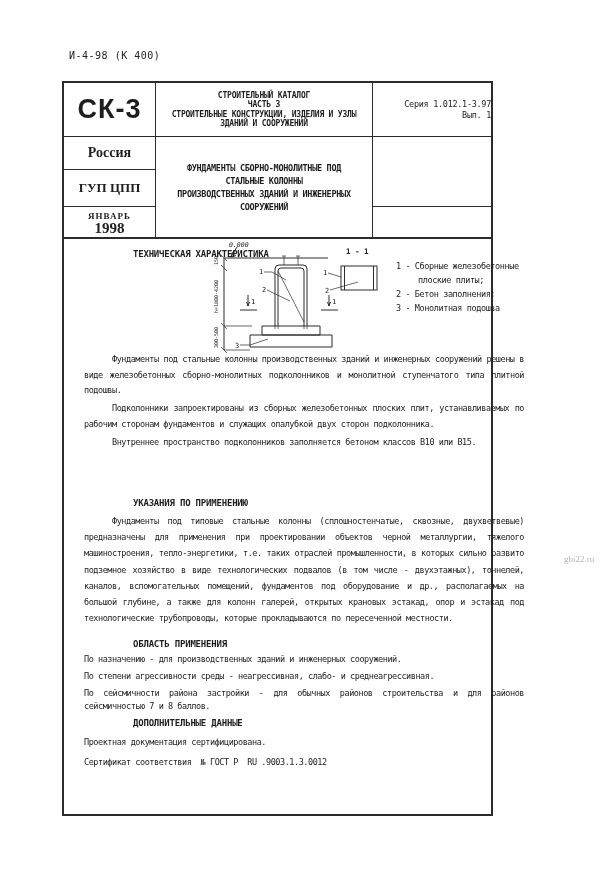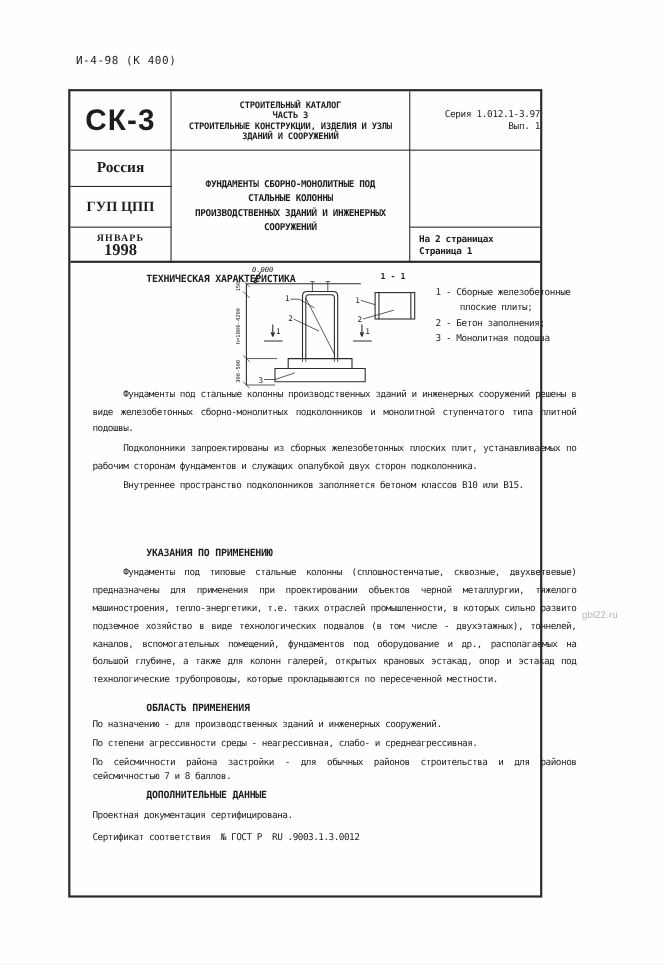--- a/index.html
+++ b/index.html
@@ -36,21 +36,21 @@
   .body-text { font-size:8.5px; letter-spacing:-0.45px; line-height:15.5px; text-align:justify; width:440px; }
   .ind { text-indent:28px; }
   .sec-h { font-size:9px; letter-spacing:-0.2px; font-weight:bold;margin-left:44px; }
   .tight { line-height:13px; }
   .pre { white-space:pre-wrap; }
   p { margin:0; }
 
   .legend { font-size:8.5px; letter-spacing:-0.4px; line-height:14px; }
   .legend .cont { padding-left:22px; }
 
-  .watermark { left:529px; top:554px; font-family:Liberation Sans, sans-serif; font-size:9px; color:#b5b5b5; }
+  .watermark { left:564px; top:554px; font-family:Liberation Serif, serif; font-size:9px; color:#b5b5b5; }
 
   svg text { font-family:"DejaVu Sans Mono","Liberation Mono",monospace; fill:#222; }
   svg .ln { stroke:#2c2c2c; stroke-width:1; fill:none; }
   svg .thin { stroke:#2c2c2c; stroke-width:0.7; fill:none; }
 </style>
 </head>
 <body>
 
 <div class="page">
 
@@ -72,24 +72,20 @@
       <div class="cell country br bb">Россия</div>
       <div class="cell doctitle br">
         <div>ФУНДАМЕНТЫ СБОРНО-МОНОЛИТНЫЕ ПОД СТАЛЬНЫЕ КОЛОННЫ</div>
         <div>ПРОИЗВОДСТВЕННЫХ ЗДАНИЙ И ИНЖЕНЕРНЫХ СООРУЖЕНИЙ</div>
       </div>
       <div class="cell rempty bb"></div>
       <div class="cell publisher br bb">ГУП ЦПП</div>
       <div class="cell issued br">
         <div class="m">ЯНВАРЬ</div>
         <div class="y">1998</div>
-      </div>
-      <div class="cell pages">
-        <div>На 2 страницах</div>
-        <div>Страница 1</div>
       </div>
     </div>
   </div>
 
   <div class="abs sec-h" style="left:89px; top:249px;">ТЕХНИЧЕСКАЯ ХАРАКТЕРИСТИКА</div>
 
   <svg class="abs" style="left:210px; top:238px;" width="185" height="128" viewBox="0 0 185 128">
 
     <text x="19" y="9" font-size="6.5" font-style="italic">0.000</text>
     <g class="ln">

